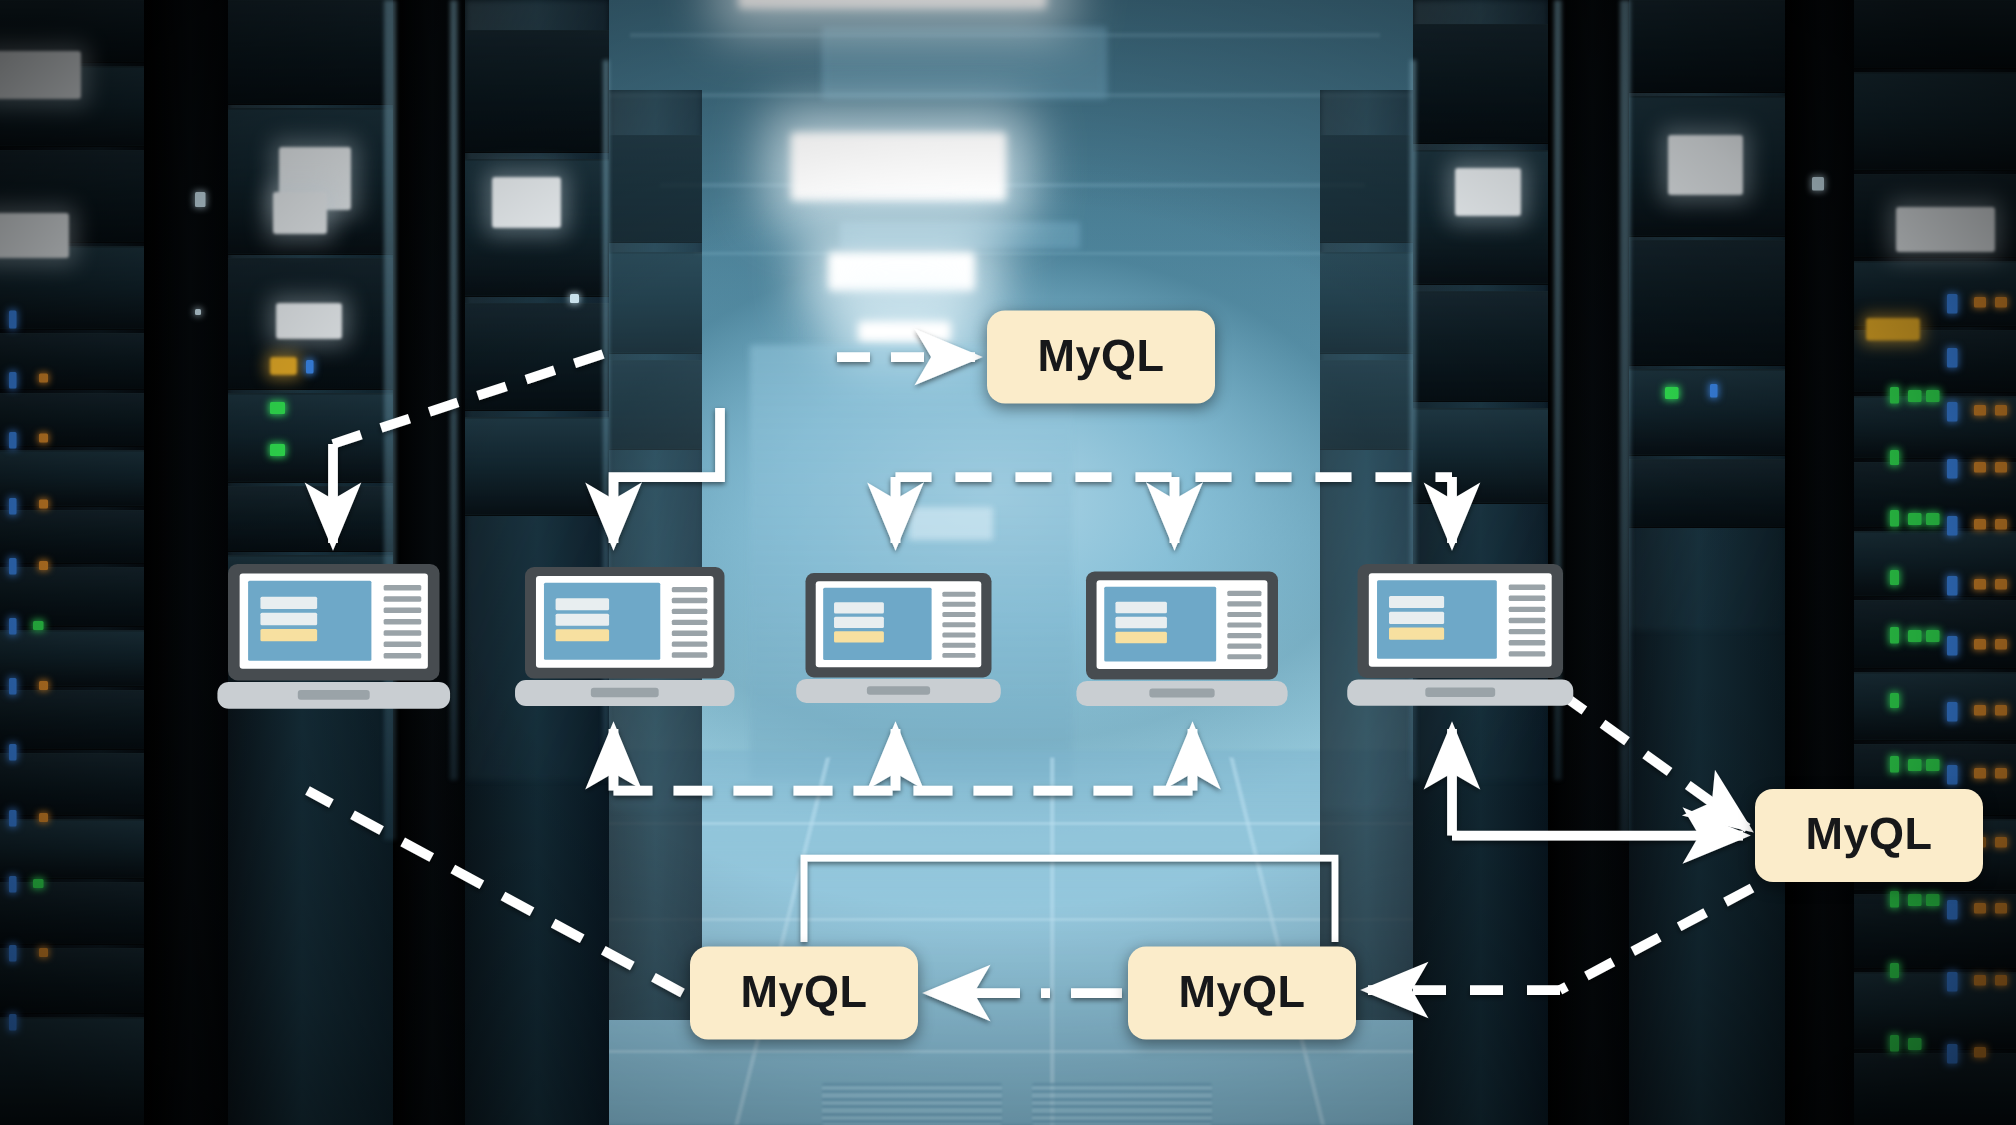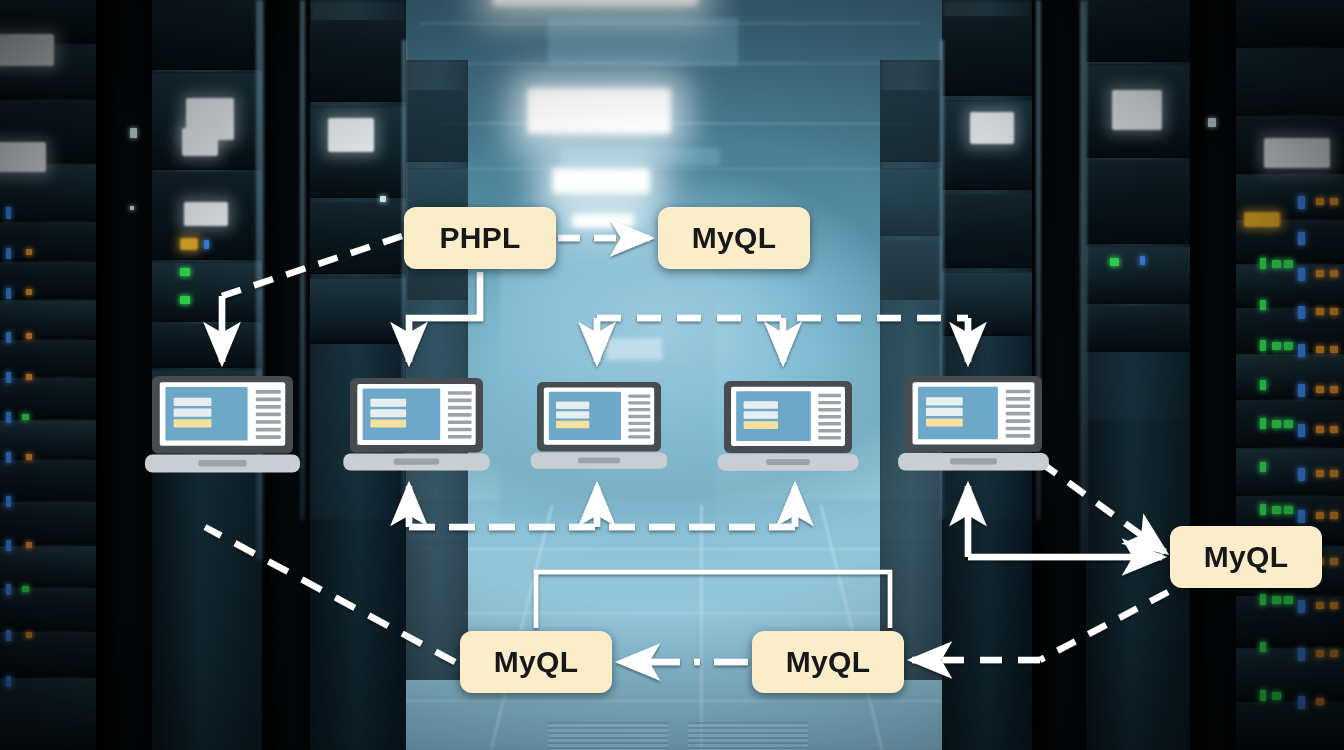--- a/index.html
+++ b/index.html
@@ -541,23 +541,20 @@
           <rect x="1005.8114499999999" y="419.27088000000003" width="24.386000000000003" height="3.6134" fill="#9aa3a8" rx="1"></rect>
           <rect x="1005.8114499999999" y="426.67835" width="24.386000000000003" height="3.6134" fill="#9aa3a8" rx="1"></rect>
           <rect x="1005.8114499999999" y="434.08582" width="24.386000000000003" height="3.6134" fill="#9aa3a8" rx="1"></rect>
           <rect x="898.15" y="453" width="150.70000000000002" height="17.575" fill="#c9ced2" rx="7.381499999999999"></rect>
           <rect x="950.21" y="458.2725" width="46.580000000000005" height="6.326999999999999" fill="#9aa3a8" rx="2"></rect>
         </g>
       </g>
   </svg>
 
   <div id="node-layer" style="position:absolute;left:0;top:0;width:1344px;height:750px;">
-      <div class="node-box" style="left: 404px; top: 207px; width: 152px; height: 62px; font-size: 30px; background: rgb(251, 236, 202); color: rgb(23, 24, 26);">
-        <span>PHPL</span>
-      </div>
       <div class="node-box" style="left: 658px; top: 207px; width: 152px; height: 62px; font-size: 30px; background: rgb(251, 236, 202); color: rgb(23, 24, 26);">
         <span>MyQL</span>
       </div>
       <div class="node-box" style="left: 1170px; top: 526px; width: 152px; height: 62px; font-size: 30px; background: rgb(251, 236, 202); color: rgb(23, 24, 26);">
         <span>MyQL</span>
       </div>
       <div class="node-box" style="left: 460px; top: 631px; width: 152px; height: 62px; font-size: 30px; background: rgb(251, 236, 202); color: rgb(23, 24, 26);">
         <span>MyQL</span>
       </div>
       <div class="node-box" style="left: 752px; top: 631px; width: 152px; height: 62px; font-size: 30px; background: rgb(251, 236, 202); color: rgb(23, 24, 26);">

